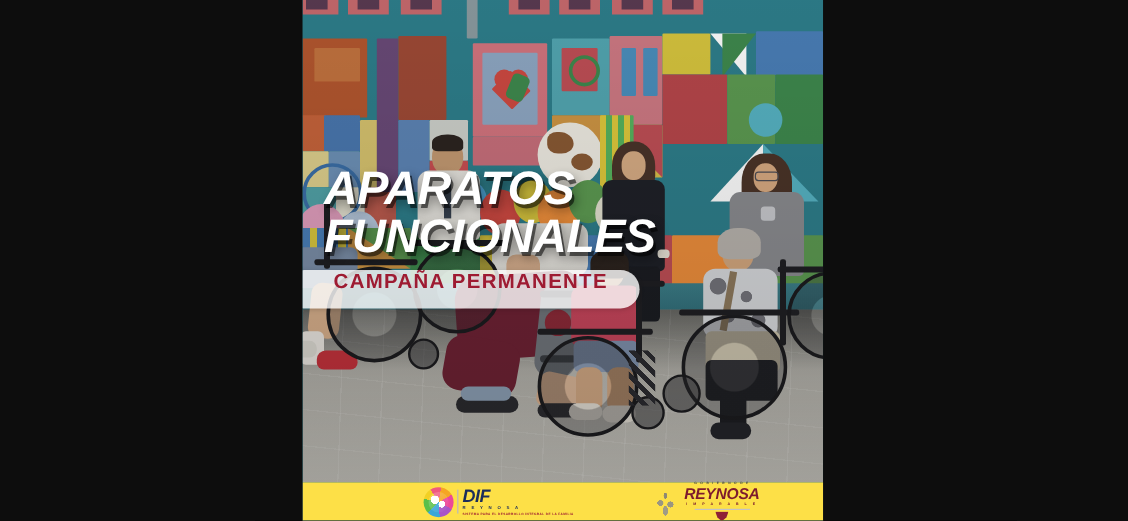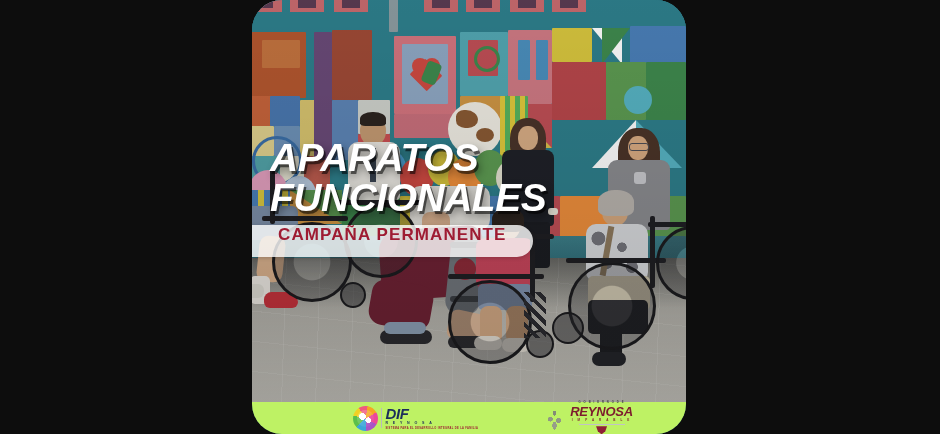--- a/index.html
+++ b/index.html
@@ -35,21 +35,20 @@
 
   
   #post {
     position: absolute;
     left: 252px;
     top: 0;
     width: 434px;
     height: 434px;
     overflow: hidden;
     background: #2a6f7a;
-    border-radius: 30px;
   }
 
   
   #photo {
     position: absolute;
     left: 0; top: 0;
     width: 434px;
     height: 402px;
     overflow: hidden;
     background: #2b7b88;
@@ -170,21 +169,21 @@
     white-space: nowrap;
   }
 
   
   #footer {
     position: absolute;
     left: 0;
     top: 402px;
     width: 482px;
     height: 32px;
-    background: #bef264;
+    background: #fde047;
     display: flex;
     align-items: center;
     justify-content: center;
     gap: 66px;
     z-index: 30;
   }
 
   
   .logo-dif {
     display: flex;

